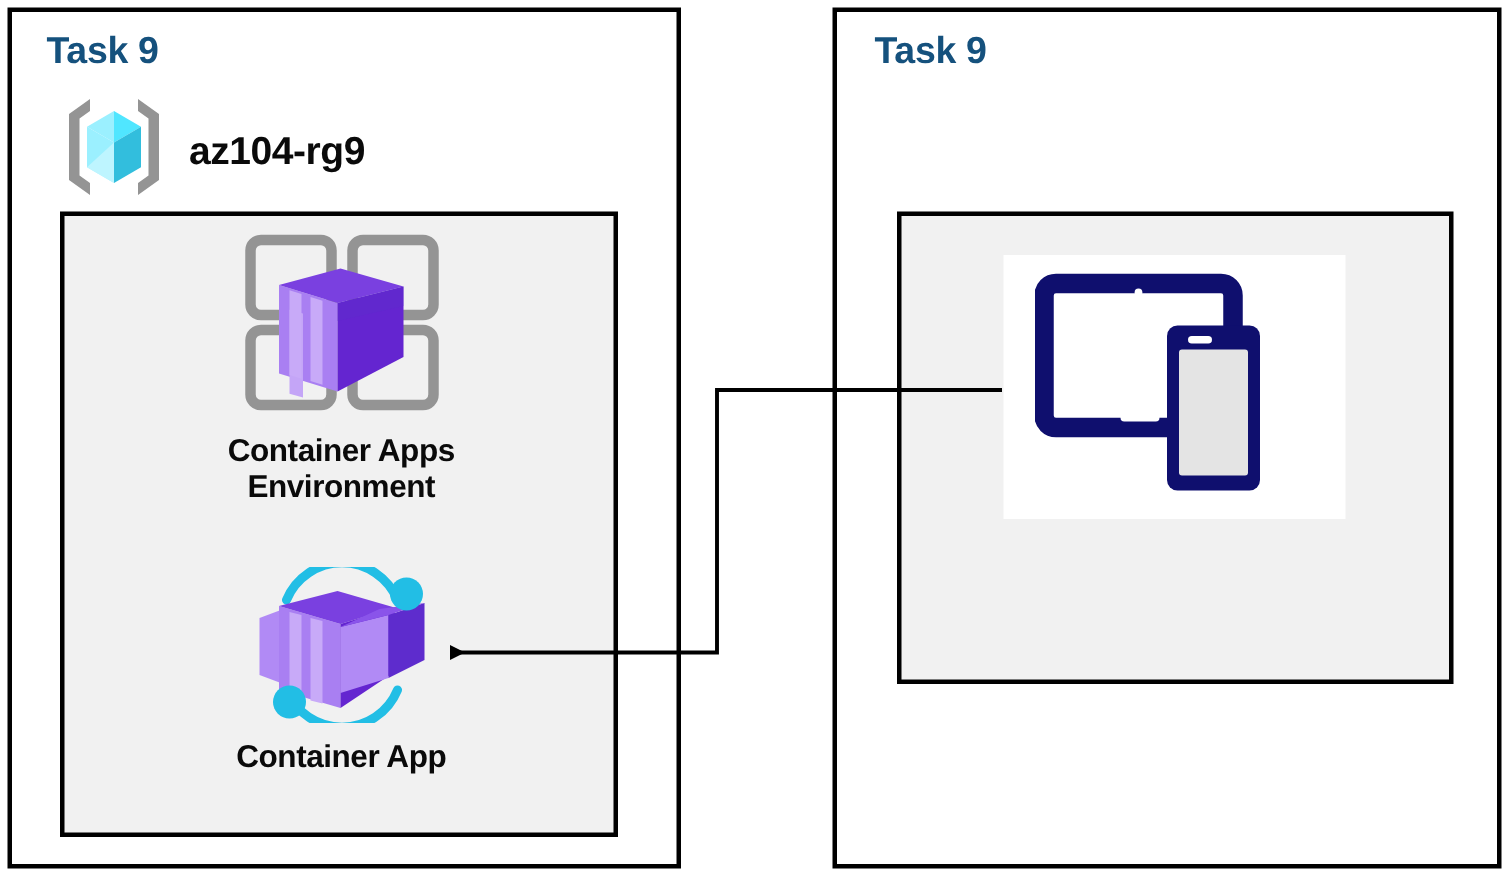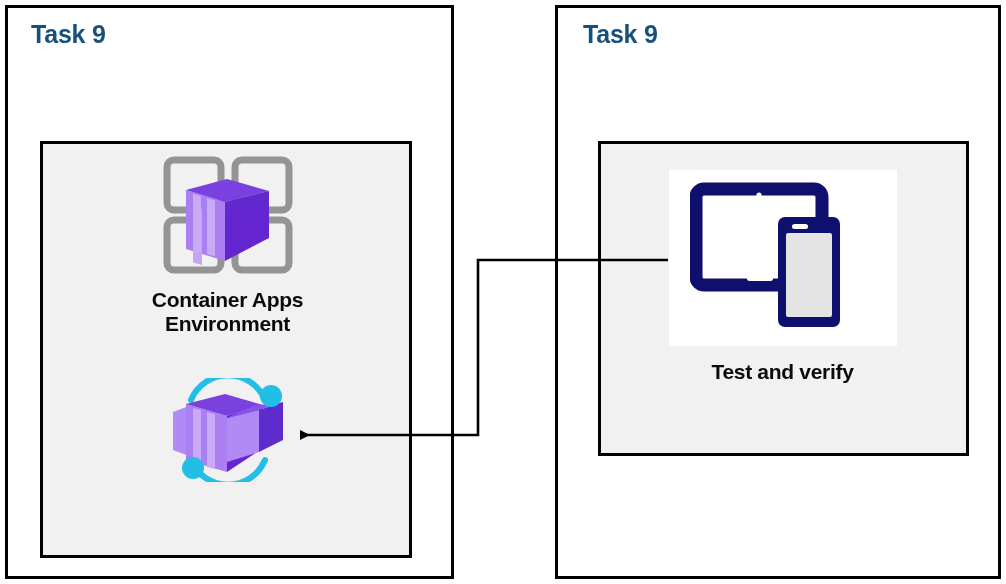--- a/index.html
+++ b/index.html
@@ -112,20 +112,41 @@
 </style>
 </head>
 <body>
 
 <div id="diagram">
 
   <div id="task1-panel" class="task-panel"></div>
 
   <div id="task1-title" class="task-title">Task 9</div>
 
+  <div id="rg-row">
+    <span class="rg-icon">
+      <svg width="76" height="76" viewBox="0 0 76 76" xmlns="http://www.w3.org/2000/svg">
+
+        <path d="M22 6 L8 16 L8 60 L22 70 L22 62 L15 57 L15 19 L22 14 Z" fill="#949494"></path>
+
+        <path d="M54 6 L68 16 L68 60 L54 70 L54 62 L61 57 L61 19 L54 14 Z" fill="#949494"></path>
+
+        <path d="M38 14 L20 24.5 L38 35 L38 14 Z" fill="#9bf0ff"></path>
+
+        <path d="M38 14 L56 24.5 L38 35 L38 14 Z" fill="#50e6ff"></path>
+
+        <path d="M20 24.5 L20 51.5 L38 62 L38 35 Z" fill="#9bf0ff"></path>
+
+        <path d="M56 24.5 L56 51.5 L38 62 L38 35 Z" fill="#32bedd"></path>
+
+        <path d="M20 51.5 L38 62 L38 35 Z" fill="#c9f7ff" opacity="0.75"></path>
+      </svg>
+    </span>
+    <span id="rg-label">az104-rg9</span>
+  </div>
 
   <div id="task1-inner" class="gray-box"></div>
 
   <div id="cae-node" class="node">
     <span>
       <svg width="150" height="126" viewBox="0 0 150 126" xmlns="http://www.w3.org/2000/svg">
 
         <g fill="none" stroke="#949494" stroke-width="7">
           <rect x="14" y="8" width="54" height="50" rx="7"></rect>
           <rect x="82" y="8" width="54" height="50" rx="7"></rect>
@@ -166,20 +187,21 @@
         <path d="M74 38 L110 27 L110 70 L74 94 Z" fill="#6425d0"></path>
 
         <path d="M74 40 L74 84 L106 74 L106 32 Z" fill="#b18af5"></path>
         <path d="M106 32 L106 74 L130 62 L130 24 Z" fill="#5e2ccd"></path>
         <path d="M74 40 L100 28 L130 24 L106 32 Z" fill="#8a54ea"></path>
 
         <circle cx="118" cy="18" r="11" fill="#22bee5"></circle>
         <circle cx="40" cy="90" r="11" fill="#22bee5"></circle>
       </svg>
     </span>
+    <span class="node-label">Container App</span>
   </div>
 
   <div id="task2-panel" class="task-panel"></div>
 
   <div id="task2-title" class="task-title">Task 9</div>
 
   <div id="task2-inner" class="gray-box"></div>
 
   <div id="testverify-node" class="node">
     <span id="testverify-plate" class="icon-plate">
@@ -193,21 +215,20 @@
           <rect x="57" y="95" width="26" height="5" rx="2.5" fill="#ffffff"></rect>
 
           <rect x="88" y="36" width="62" height="110" rx="7" fill="#0f0f6e"></rect>
 
           <rect x="96" y="52" width="46" height="84" rx="2" fill="#e4e4e4"></rect>
 
           <rect x="102" y="43" width="16" height="5" rx="2.5" fill="#ffffff"></rect>
         </svg>
       </span>
     </span>
-    <span class="node-label">Test and verify</span>
   </div>
 
   <svg id="connector" xmlns="http://www.w3.org/2000/svg">
     <defs>
       <marker id="arrow-left" markerWidth="12" markerHeight="12" refX="10" refY="5" orient="auto-start-reverse" markerUnits="userSpaceOnUse">
         <path d="M10 0 L10 10 L0 5 Z" fill="#000000"></path>
       </marker>
     </defs>
     <path d="M668 260 L478 260 L478 435 L300 435" fill="none" stroke="#000000" stroke-width="2.6" marker-end="url(#arrow-left)"></path>
   </svg>

